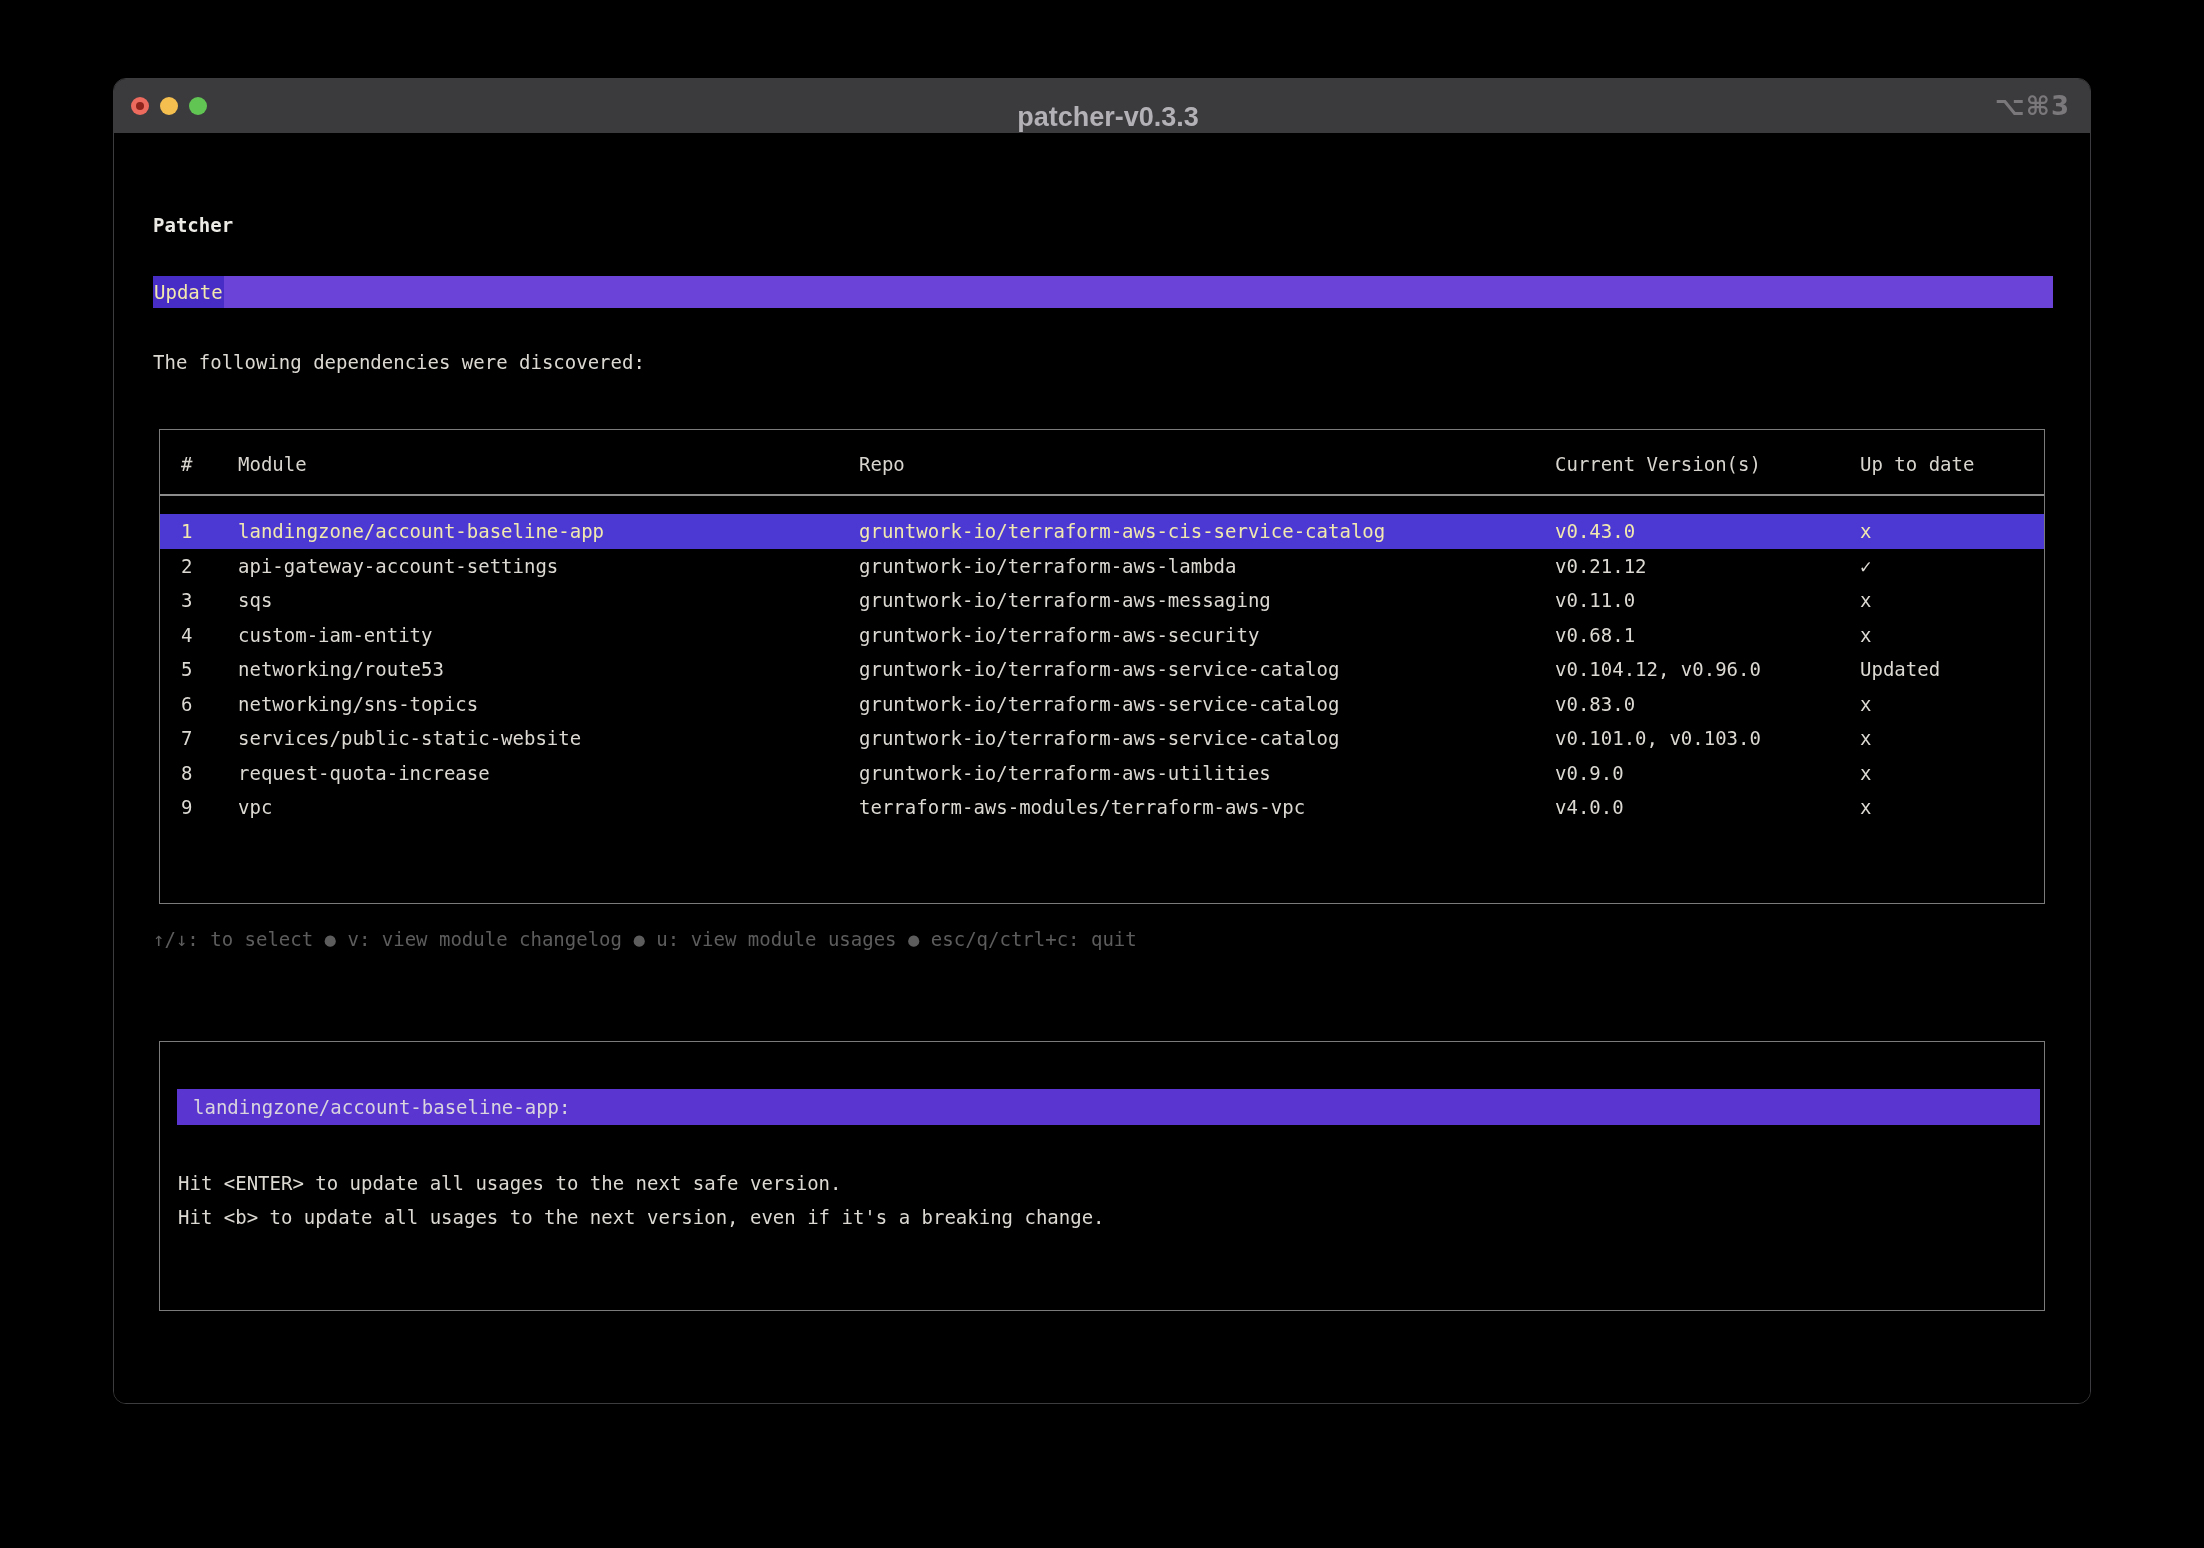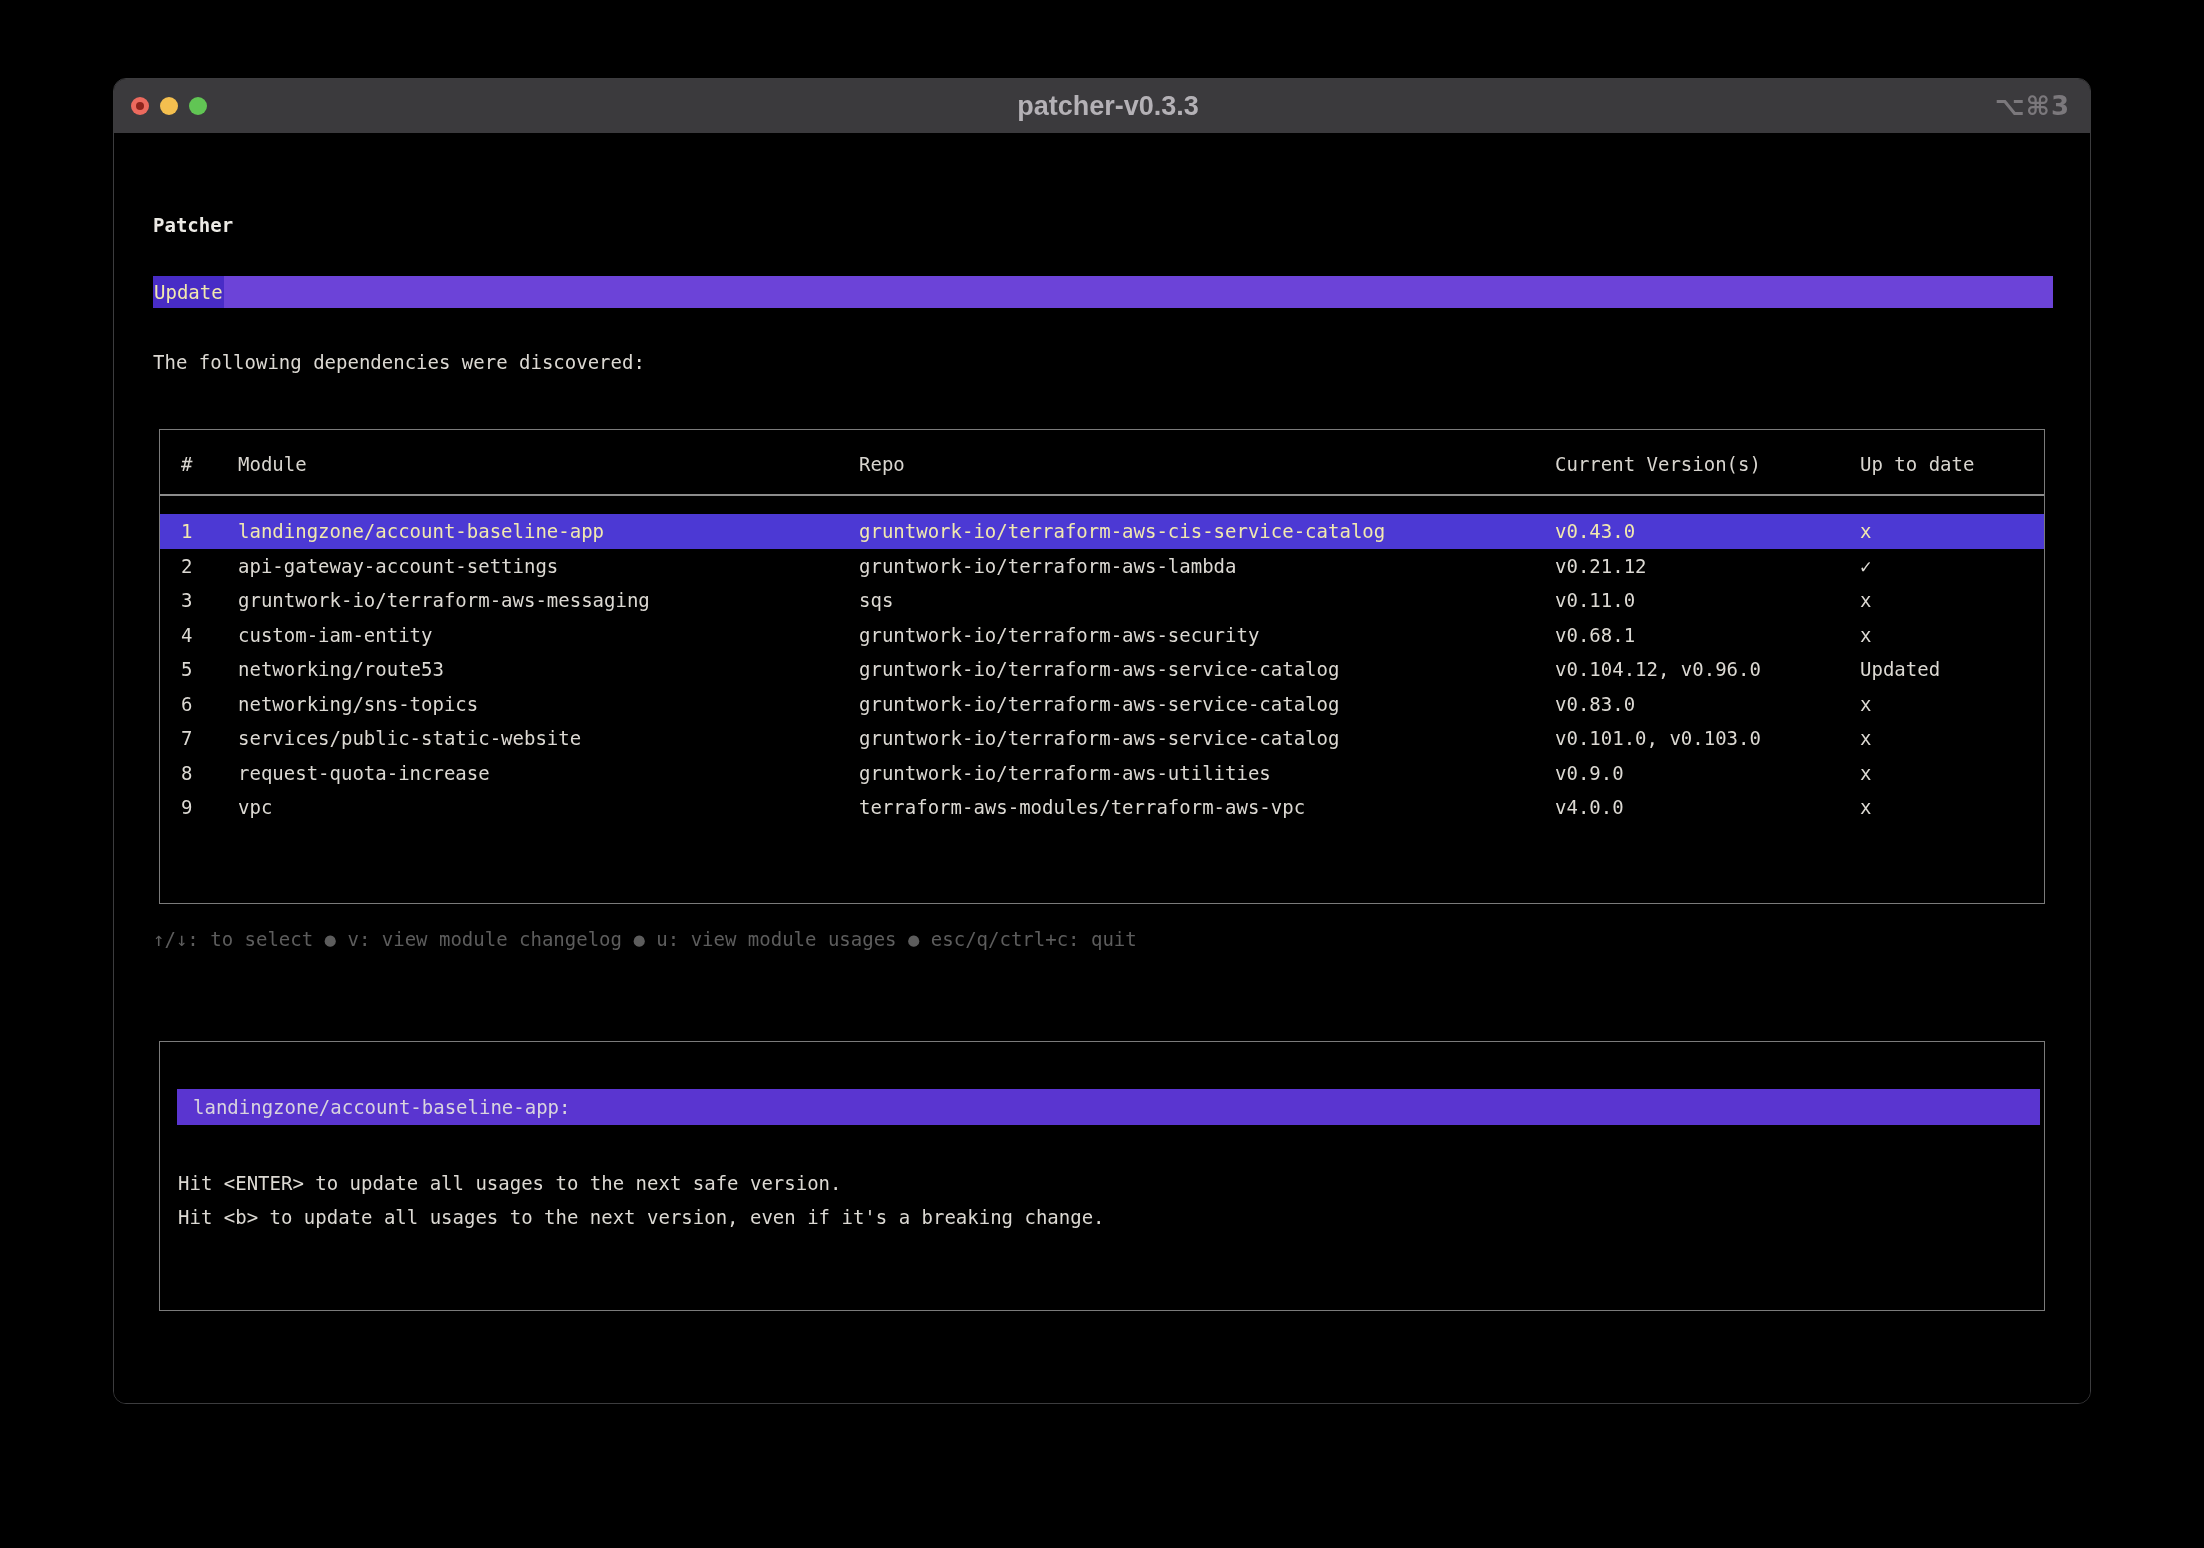--- a/index.html
+++ b/index.html
@@ -7,21 +7,21 @@
   body {
     width:2204px; height:1548px; position:relative; overflow:hidden;
     font-family:"DejaVu Sans Mono", monospace;
   }
   .window {
     position:absolute; left:113px; top:78px; width:1978px; height:1326px;
     background:#000; border:1px solid #3c3c3e; border-radius:13px; overflow:hidden;
   }
   .titlebar {
     position:relative; height:54px; background:#3b3a3d;
-    display:flex; align-items:center; justify-content:center;padding-left:12px;
+    display:flex; align-items:flex-end; justify-content:center;padding-left:12px;
   }
   .lights { position:absolute; left:17px; top:0; height:100%; display:flex; align-items:center; gap:11px; }
   .light { width:18px; height:18px; border-radius:50%; position:relative; }
   .light-close { background:#ec6a5e; }
   .light-close::after {
     content:""; position:absolute; left:5px; top:5px; width:8px; height:8px;
     border-radius:50%; background:#8e241c;
   }
   .light-min { background:#f4bf4f; }
   .light-zoom { background:#61c554; }
@@ -112,22 +112,22 @@
   </div>
           <div class="trow">
     <span class="cell">2</span>
     <span class="cell">api-gateway-account-settings</span>
     <span class="cell">gruntwork-io/terraform-aws-lambda</span>
     <span class="cell">v0.21.12</span>
     <span class="cell">✓</span>
   </div>
           <div class="trow">
     <span class="cell">3</span>
+    <span class="cell">sqs</span>
     <span class="cell">gruntwork-io/terraform-aws-messaging</span>
-    <span class="cell">sqs</span>
     <span class="cell">v0.11.0</span>
     <span class="cell">x</span>
   </div>
           <div class="trow">
     <span class="cell">4</span>
     <span class="cell">custom-iam-entity</span>
     <span class="cell">gruntwork-io/terraform-aws-security</span>
     <span class="cell">v0.68.1</span>
     <span class="cell">x</span>
   </div>

